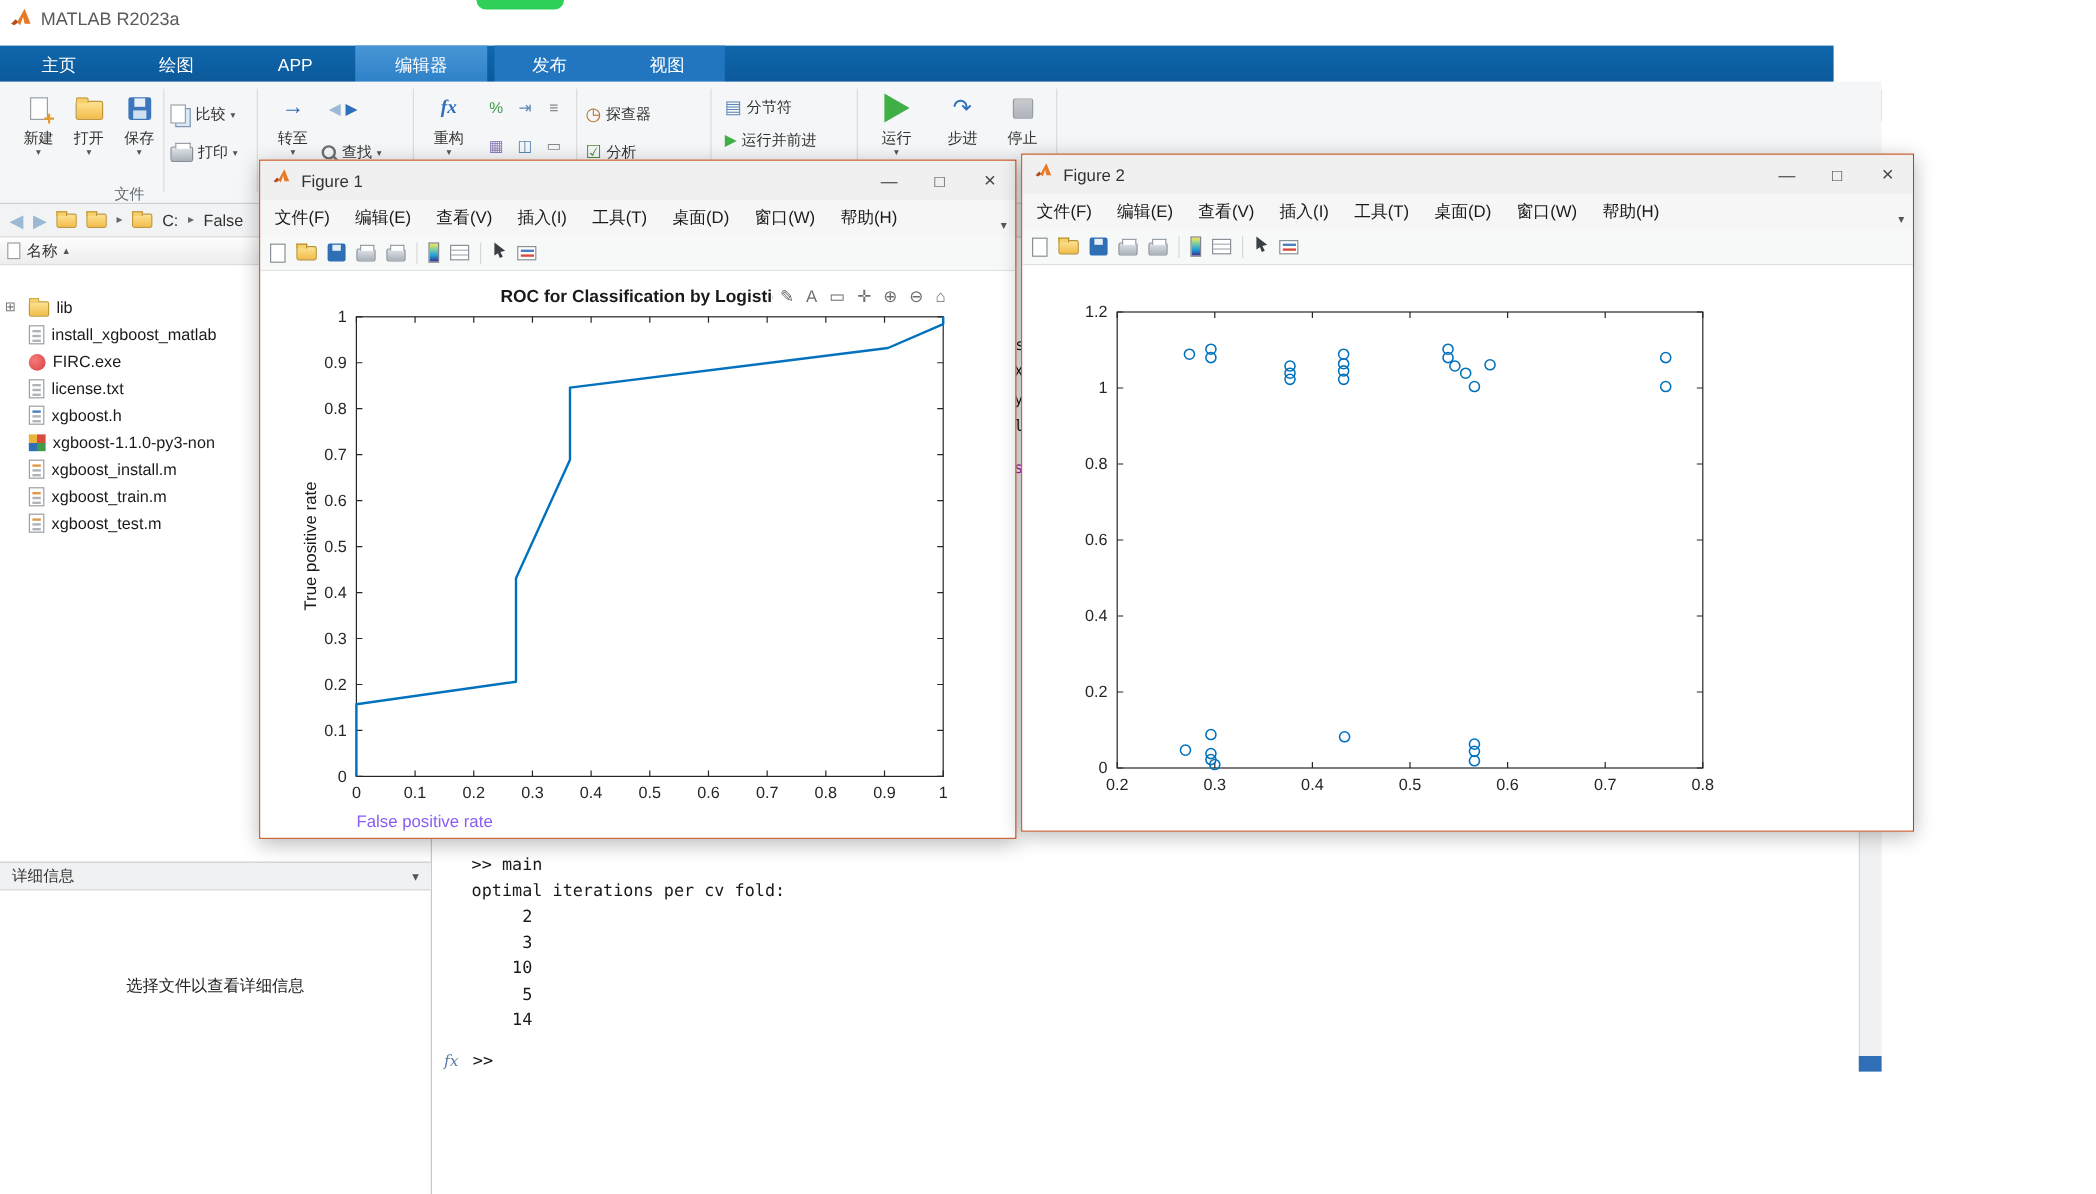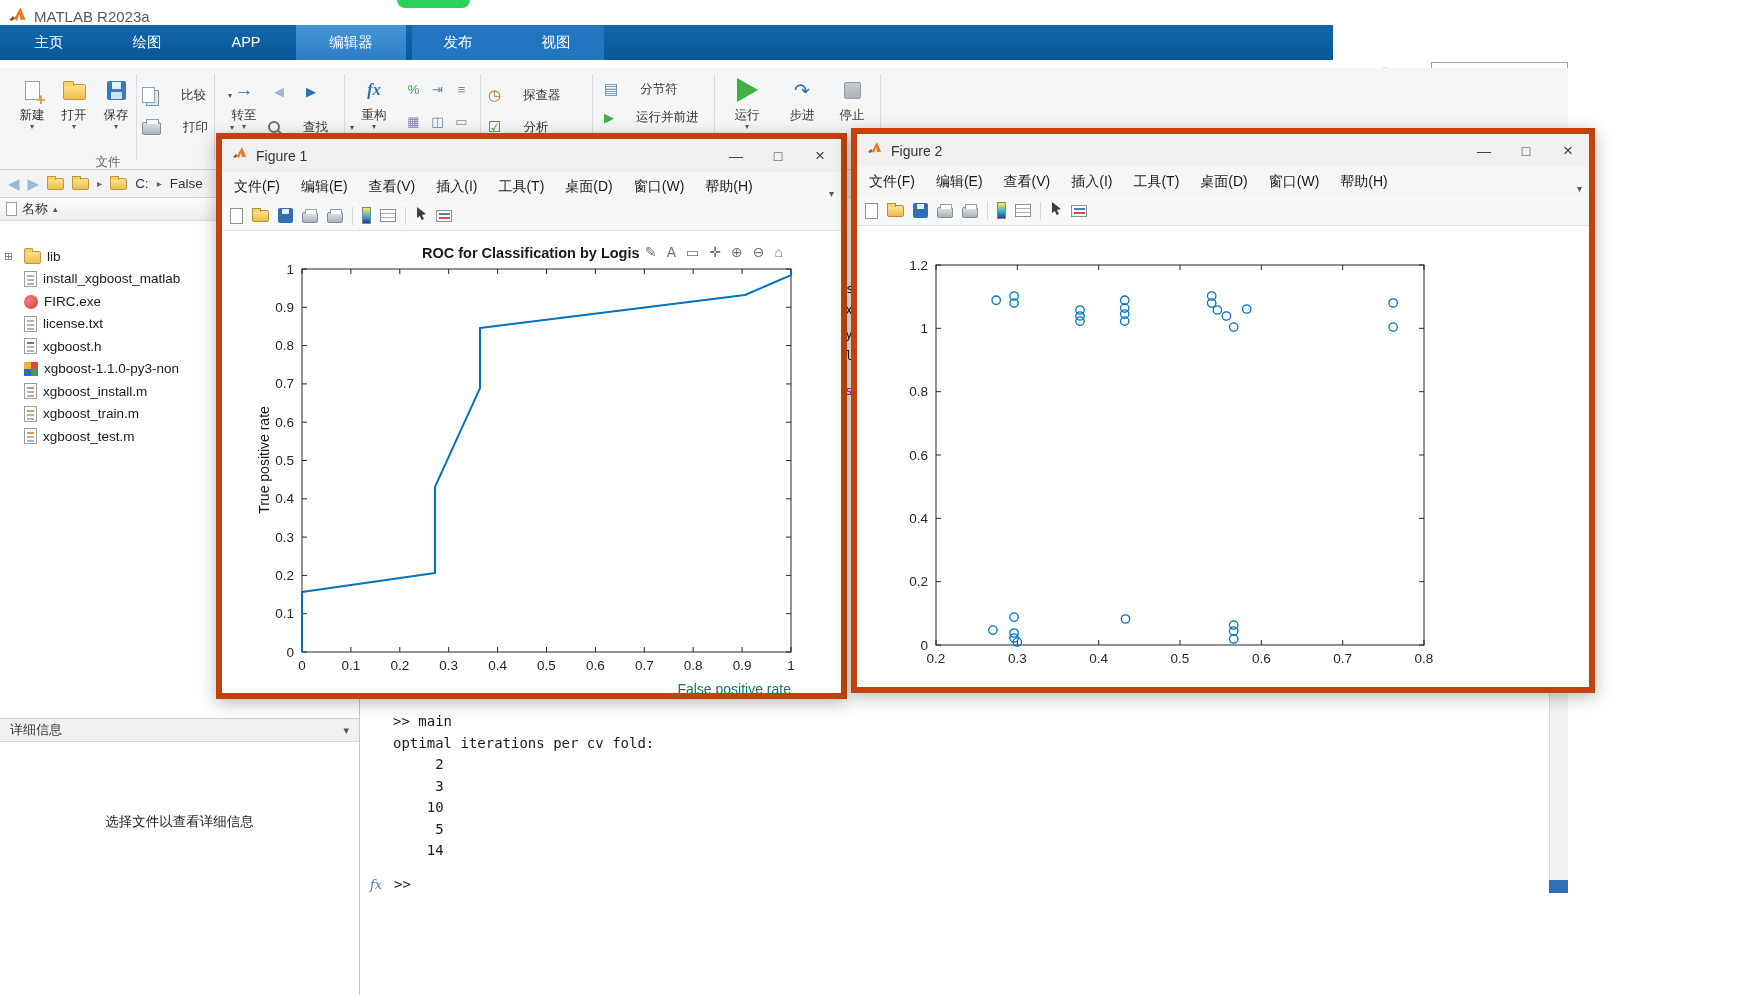--- a/index.html
+++ b/index.html
@@ -6,21 +6,21 @@
 html,body{width:1747px;height:995px}
 body{position:relative;background:#fff;font-family:"Liberation Sans","DejaVu Sans",sans-serif;overflow:hidden}
 
 
 .titlebar{position:absolute;left:0;top:0;width:1568px;height:33px;background:#fff}
 .app-logo{position:absolute;left:8px;top:6px;width:20px;height:20px}
 .title-text{position:absolute;left:34px;top:8px;font-size:15px;color:#5a5a5a}
 .record-pill{position:absolute;left:397px;top:0;width:73px;height:8px;background:#2ed058;border-radius:0 0 9px 9px}
 
 
-.tabstrip{position:absolute;left:0;top:25px;width:1333px;height:35px;background:linear-gradient(#0f67ac,#0b5798)}
+.tabstrip{position:absolute;left:0;top:38px;width:1528px;height:35px;background:linear-gradient(#0f67ac,#0b5798)}
 .ctx-zone{position:absolute;left:412px;top:0;width:192px;height:35px;background:#2176bf}
 .tab{position:absolute;top:0;height:35px;line-height:35px;color:#fff;font-size:14.5px;text-align:center;cursor:default}
 .tab-0{left:14px;width:70px}.tab-1{left:112px;width:70px}.tab-2{left:216px;width:60px}
 .tab-3{left:296px;width:110px}.tab-4{left:420px;width:76px}.tab-5{left:518px;width:76px}
 .tab.active{background:linear-gradient(#4795d6,#2b7ec6)}
 .qat{position:absolute;top:38px;left:1188px;height:24px;display:flex;gap:9px;align-items:center}
 .qicon{width:18px;text-align:center;font-size:14px;color:#cfe0f0}
 .qbtn{background:rgba(255,255,255,.15);border:1px solid rgba(255,255,255,.35);border-radius:2px}
 .qhelp{border:1.5px solid #cfe0f0;border-radius:50%;width:16px;height:16px;line-height:13px;font-size:11px}
 .search-box{position:absolute;left:1431px;top:37px;width:137px;height:26px;background:#fff;border:1px solid #88a6c4;display:flex;align-items:center;padding:0 5px}
@@ -30,21 +30,21 @@
 .mag-icon::before{content:"";position:absolute;left:0;top:0;width:8px;height:8px;border:2px solid #6b7075;border-radius:50%}
 .mag-icon::after{content:"";position:absolute;left:9px;top:10px;width:5px;height:2px;background:#6b7075;transform:rotate(45deg)}
 
 
 .ribbon{position:absolute;left:0;top:68px;width:1568px;height:102px;background:#f5f6f7;border-bottom:1px solid #d0d0d0}
 .rsep{position:absolute;top:6px;height:86px;width:1px;background:#dcdcdc}
 .bigbtn{position:absolute;top:4px;width:44px;text-align:center;font-size:12.5px;color:#333}
 .bigbtn .bicon{height:36px;display:flex;align-items:center;justify-content:center}
 .blabel{display:block;line-height:15px}
 .caret{display:block;color:#555;font-size:8px;line-height:7px}
-.smallbtn{position:absolute;height:22px;display:flex;align-items:center;gap:22px;font-size:12.5px;color:#333;white-space:nowrap}
+.smallbtn{position:absolute;height:22px;display:flex;align-items:center;gap:4px;font-size:12.5px;color:#333;white-space:nowrap}
 .grouplabel{position:absolute;top:86px;font-size:12.5px;color:#5f6a72;text-align:center}
 .icon-page{position:relative;display:inline-block;width:15px;height:19px;background:#fdfdfd;border:1px solid #98a0a8}
 .icon-page .plus{position:absolute;right:-7px;bottom:-8px;color:#e39b2d;font-size:16px;font-weight:bold;line-height:14px}
 .icon-folder-lg{display:inline-block;width:23px;height:16px;background:linear-gradient(#fce291,#f2bd4a);border:1px solid #c2983a;border-radius:2px;position:relative;margin-top:3px}
 .icon-folder-lg::before{content:"";position:absolute;left:-1px;top:-4px;width:9px;height:4px;background:#f5d06c;border:1px solid #c2983a;border-bottom:0;border-radius:2px 2px 0 0}
 .icon-floppy{display:inline-block;width:19px;height:19px;background:#3c77bd;border-radius:2px;position:relative}
 .icon-floppy::before{content:"";position:absolute;left:5px;top:1px;width:9px;height:7px;background:#e8eef5}
 .icon-floppy::after{content:"";position:absolute;left:4px;bottom:1px;width:11px;height:7px;background:#cfe0f0}
 .icon-pages{position:relative;display:inline-block;width:13px;height:16px;background:#fff;border:1px solid #98a0a8;box-shadow:4px 3px 0 -1px #dce9f6,4px 3px 0 0 #7b93ad;margin-right:4px}
 .icon-printer{display:inline-block;width:19px;height:13px;background:linear-gradient(#dfe3e8,#aab2ba);border:1px solid #848c95;border-radius:2px;position:relative;margin-top:3px}
@@ -95,21 +95,21 @@
 #cmd-lines{position:absolute;left:393px;top:711px;font-family:"DejaVu Sans Mono",monospace;font-size:14px;line-height:21.5px;color:#1a1a1a;white-space:pre}
 .fx-label{position:absolute;left:370px;top:877px;font-family:"DejaVu Serif",serif;font-style:italic;font-size:13px;color:#5b7ea6}
 .cmd-prompt{position:absolute;left:394px;top:876px;font-family:"DejaVu Sans Mono",monospace;font-size:14px;color:#1a1a1a}
 .frag{position:absolute;font-family:"DejaVu Sans Mono",monospace;font-size:13px;color:#1a1a1a;white-space:pre}
 .frag.purple{color:#b01fc4}
 .scroll-strip{position:absolute;left:1549px;top:198px;width:19px;height:695px;background:#f0f1f2;border-left:1px solid #d9d9d9}
 .scroll-teal{position:absolute;left:1549px;top:227px;width:19px;height:15px;background:#2e7d8a}
 .scroll-blue{position:absolute;left:1549px;top:880px;width:19px;height:13px;background:#2f6fb5}
 
 
-.figwin{position:absolute;background:#fff;border:6px solid #c2410c;box-shadow:0 4px 16px rgba(0,0,0,.28);z-index:10}
+.figwin{position:absolute;background:#fff;border:1px solid #c2410c;box-shadow:0 4px 16px rgba(0,0,0,.28);z-index:10}
 #figwin1{left:216px;top:133px;width:631px;height:566px}
 #figwin2{left:851px;top:128px;width:744px;height:565px;z-index:11}
 .fig-titlebar{height:33px;background:#f0f0f0;display:flex;align-items:center;padding-left:10px;gap:8px;position:relative}
 .fig-title{font-size:14px;color:#333}
 .fig-controls{position:absolute;right:0;top:0;height:33px;display:flex}
 .fig-ctl{width:42px;height:33px;display:flex;align-items:center;justify-content:center;font-size:14px;color:#444}
 .fig-menubar{height:29px;background:#f6f6f6;display:flex;align-items:center;padding-left:12px;gap:21px;font-size:14px;color:#1a1a1a;position:relative}
 .menu-item{cursor:default}
 .menu-chevron{position:absolute;right:7px;bottom:2px;font-size:10px;color:#555}
 .fig-toolbar{height:30px;background:#f7f8f8;border-bottom:1px solid #e0e0e0;display:flex;align-items:center;gap:9px;padding-left:8px}
@@ -122,21 +122,21 @@
 .mi-print{display:inline-block;width:16px;height:11px;background:linear-gradient(#dfe3e8,#aab2ba);border:1px solid #848c95;border-radius:2px;position:relative;margin-top:3px}
 .mi-print::before{content:"";position:absolute;left:2px;top:-4px;width:10px;height:4px;background:#fff;border:1px solid #98a0a8;border-bottom:0}
 .mi-colorbar{display:inline-block;width:9px;height:17px;border:1px solid #7f868d;background:linear-gradient(#f9e94e,#7fcba4,#1f9ed8,#3a2f8f)}
 .mi-grid{display:inline-block;width:16px;height:13px;border:1px solid #8a9097;background:linear-gradient(#fff,#fff) padding-box,#fff;position:relative}
 .mi-grid::before{content:"";position:absolute;left:0;top:3px;width:100%;height:1px;background:#aab0b6;box-shadow:0 4px 0 #aab0b6}
 .mi-legend{display:inline-block;width:16px;height:12px;border:1px solid #8a9097;background:#fff;position:relative}
 .mi-legend::before{content:"";position:absolute;left:2px;top:2px;width:11px;height:2px;background:#4a7fc0;box-shadow:0 4px 0 #d84b3f}
 .fig-canvas{position:relative;background:#fff;height:calc(100% - 92px);overflow:hidden}
 .plot-title{position:absolute;left:80px;top:14px;width:489px;text-align:center;font-size:14.5px;font-weight:bold;color:#1a1a1a;white-space:nowrap;overflow:hidden}
 .ax-toolbar{position:absolute;right:52px;top:11px;display:flex;gap:10px;background:#fff;padding:2px 6px;color:#6e6e6e;font-size:14px}
-.xlabel{position:absolute;left:80px;top:450px;width:489px;text-align:right;font-size:14px;color:#0f766e}
+.xlabel{position:absolute;left:80px;top:450px;width:489px;text-align:left;font-size:14px;color:#8b5cf6}
 .ylabel{position:absolute;left:-148px;top:219px;width:383px;height:20px;transform:rotate(-90deg);text-align:center;font-size:14px;color:#1a1a1a}
 svg.chart text{font-family:"Liberation Sans",sans-serif;font-size:13.5px;fill:#262626}
 .chart-host{position:absolute;left:0;top:0}
 </style>
 </head>
 <body>
 
 <div class="app">
 
   <div class="titlebar">

